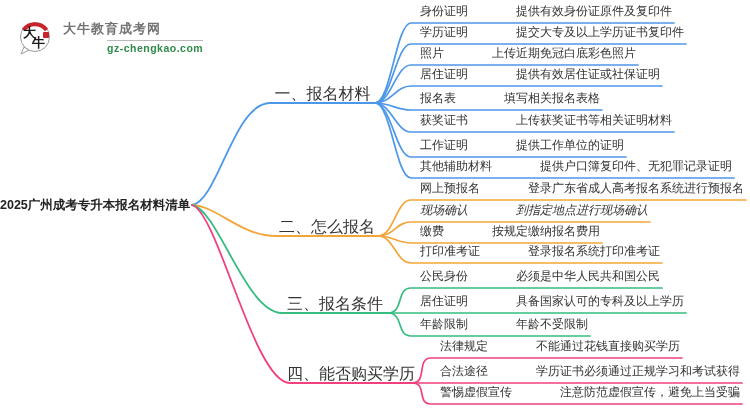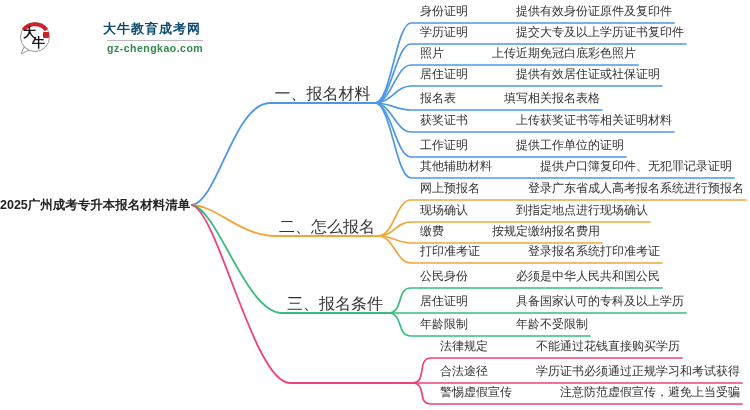--- a/index.html
+++ b/index.html
@@ -18,21 +18,21 @@
     color:#333;white-space:nowrap;
   }
   .leaf{
     position:absolute;white-space:nowrap;font-size:12px;color:#333;
     padding:0 2px 4px 12px;line-height:16px;
   }
   .leaf .desc{margin-left:48px;}
   
   .logo{position:absolute;left:14px;top:14px;display:flex;align-items:center;}
   .logo-text{margin-left:7px;}
-  .logo-title{font-size:13px;font-weight:700;color:#0c4a6e;letter-spacing:1px;margin-left:40px;}
+  .logo-title{font-size:13px;font-weight:700;color:#737373;letter-spacing:1px;}
   .logo-domain{
     font-size:10.5px;font-weight:700;color:#2e8b4a;letter-spacing:.5px;
     border-top:1px solid #b9b9b9;margin-top:2px;padding-top:1px;margin-left:44px;
   }
 </style>
 </head>
 <body>
 
 <div id="stage">
 
@@ -82,23 +82,24 @@
     <div class="leaf" style="left: 408px; top: 3px;"><span class="key">身份证明</span><span class="desc">提供有效身份证原件及复印件</span></div>
     <div class="leaf" style="left: 408px; top: 24px;"><span class="key">学历证明</span><span class="desc">提交大专及以上学历证书复印件</span></div>
     <div class="leaf" style="left: 408px; top: 45px;"><span class="key">照片</span><span class="desc">上传近期免冠白底彩色照片</span></div>
     <div class="leaf" style="left: 408px; top: 66px;"><span class="key">居住证明</span><span class="desc">提供有效居住证或社保证明</span></div>
     <div class="leaf" style="left: 408px; top: 90px;"><span class="key">报名表</span><span class="desc">填写相关报名表格</span></div>
     <div class="leaf" style="left: 408px; top: 112px;"><span class="key">获奖证书</span><span class="desc">上传获奖证书等相关证明材料</span></div>
     <div class="leaf" style="left: 408px; top: 137px;"><span class="key">工作证明</span><span class="desc">提供工作单位的证明</span></div>
     <div class="leaf" style="left: 408px; top: 158px;"><span class="key">其他辅助材料</span><span class="desc">提供户口簿复印件、无犯罪记录证明</span></div>
     <div class="branch-label" style="left: 257px; top: 217px;">二、怎么报名</div>
     <div class="leaf" style="left: 408px; top: 180px;"><span class="key">网上预报名</span><span class="desc">登录广东省成人高考报名系统进行预报名</span></div>
-    <div class="leaf" style="left: 408px; top: 202px;"><span class="key">现场确认</span><span class="desc">到指定地点进行现场确认</span></div>
+    <div class="leaf" style="left: 408px; top: 202px; font-style: italic;"><span class="key">现场确认</span><span class="desc">到指定地点进行现场确认</span></div>
     <div class="leaf" style="left: 408px; top: 223px;"><span class="key">缴费</span><span class="desc">按规定缴纳报名费用</span></div>
     <div class="leaf" style="left: 408px; top: 243px;"><span class="key">打印准考证</span><span class="desc">登录报名系统打印准考证</span></div>
     <div class="branch-label" style="left: 265px; top: 294px;">三、报名条件</div>
     <div class="leaf" style="left: 408px; top: 268px;"><span class="key">公民身份</span><span class="desc">必须是中华人民共和国公民</span></div>
     <div class="leaf" style="left: 408px; top: 293px;"><span class="key">居住证明</span><span class="desc">具备国家认可的专科及以上学历</span></div>
     <div class="leaf" style="left: 408px; top: 316px;"><span class="key">年龄限制</span><span class="desc">年龄不受限制</span></div>
+    <div class="branch-label" style="left: 281px; top: 364px;">四、能否购买学历</div>
     <div class="leaf" style="left: 428px; top: 338px;"><span class="key">法律规定</span><span class="desc">不能通过花钱直接购买学历</span></div>
     <div class="leaf" style="left: 428px; top: 384px;"><span class="key">警惕虚假宣传</span><span class="desc">注意防范虚假宣传，避免上当受骗</span></div>
     <div class="leaf" style="left: 428px; top: 363px;"><span class="key">合法途径</span><span class="desc">学历证书必须通过正规学习和考试获得</span></div>
   </div>
 
 </body></html>

